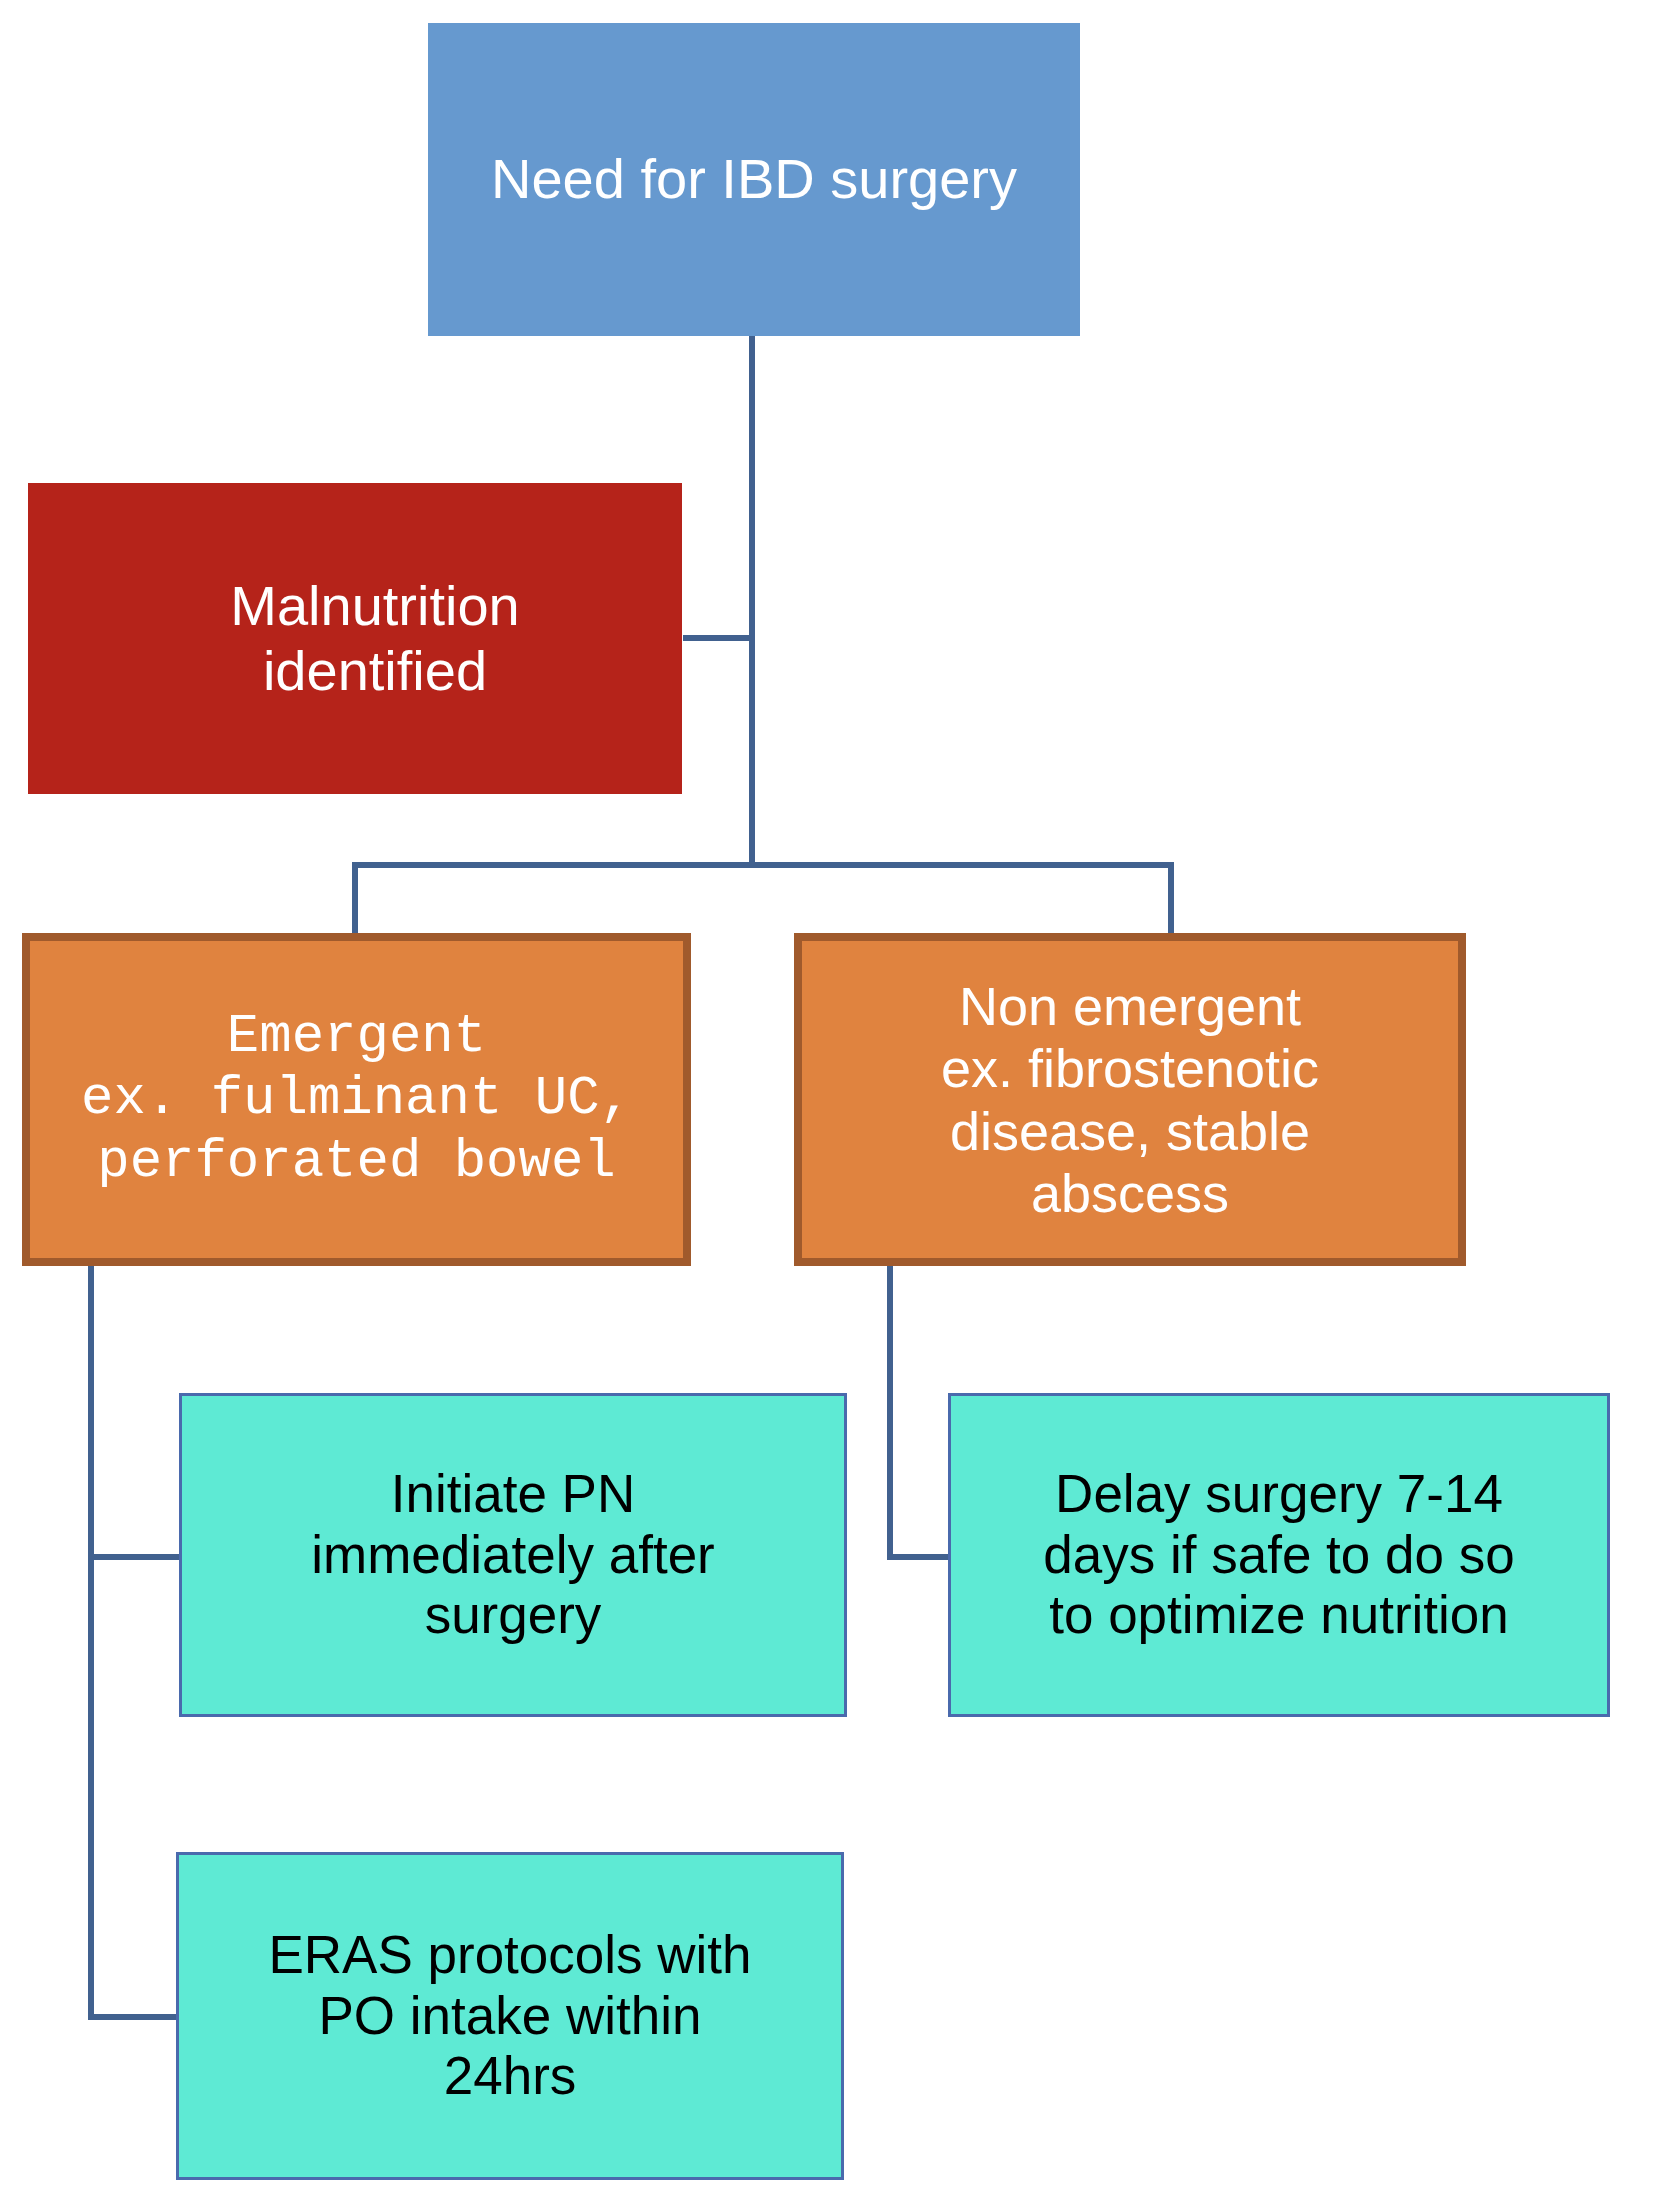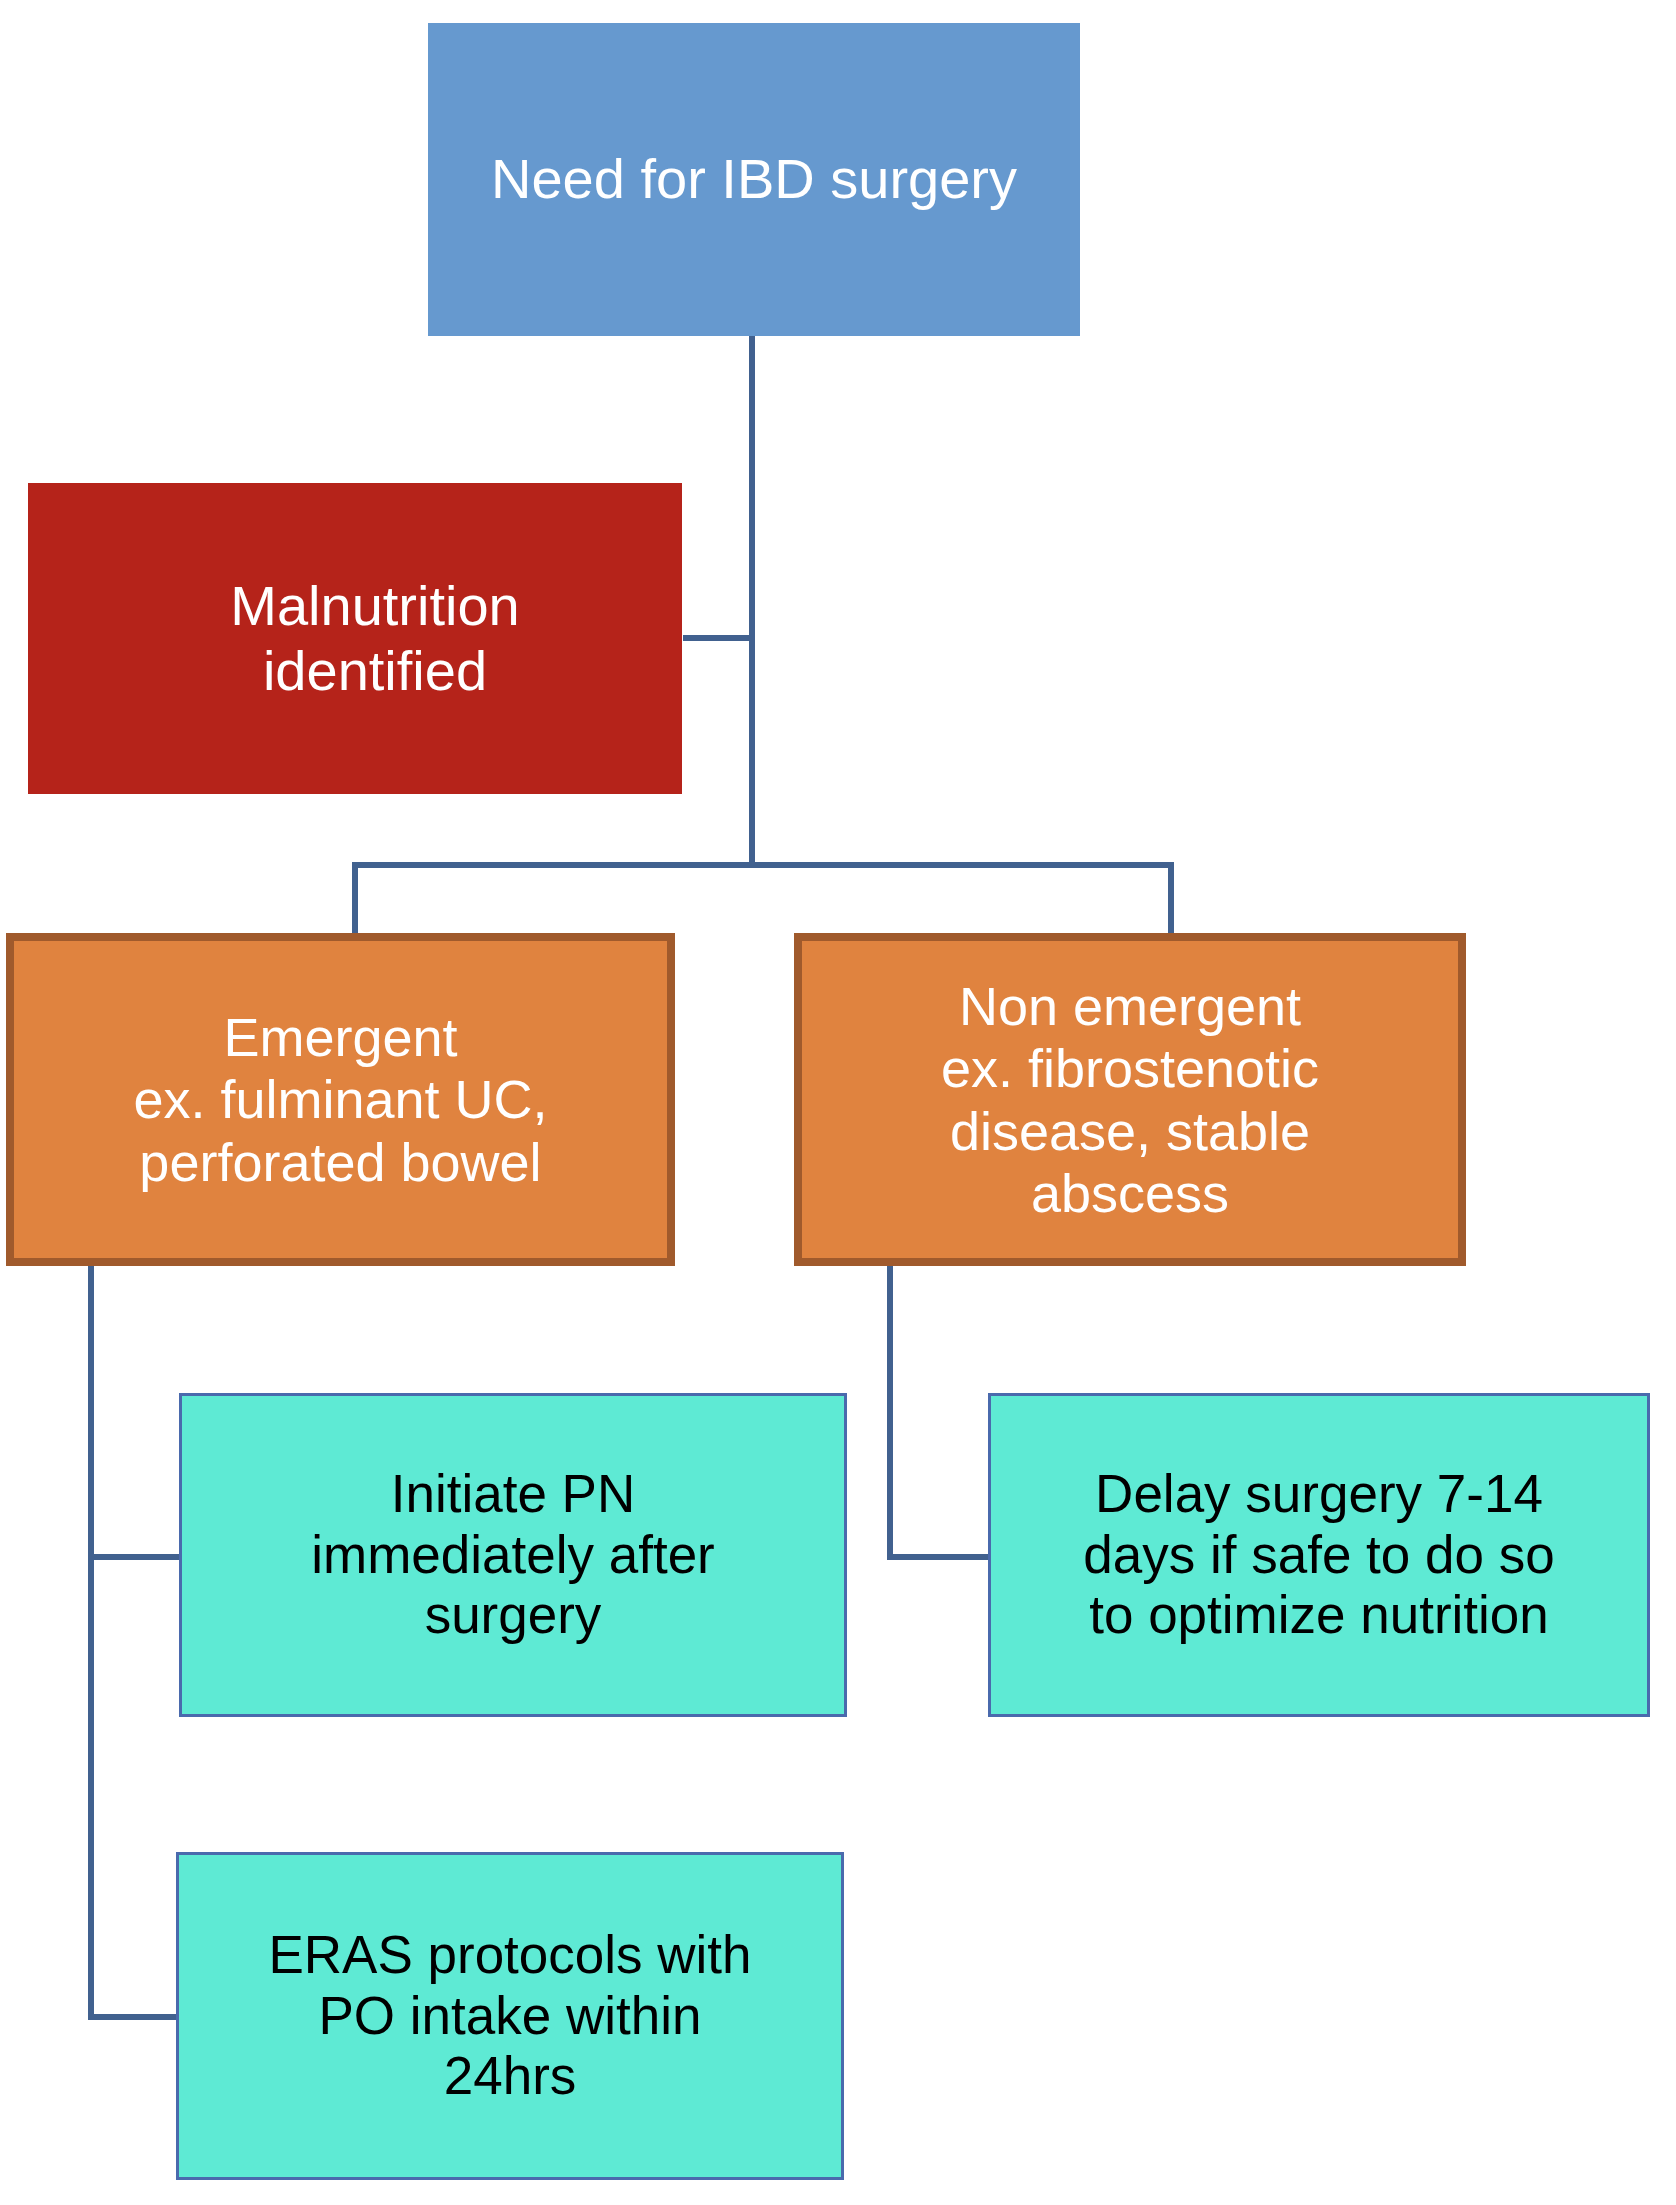--- a/index.html
+++ b/index.html
@@ -88,34 +88,34 @@
   <div class="conn conn--h" style="left:88px; top:2014px; width:93px;"></div>
 
   <div class="conn conn--v" style="left:887px; top:1261px; height:298px;"></div>
   <div class="conn conn--h" style="left:887px; top:1554px; width:105px;"></div>
 
   <div class="node node--top" style="left:428px; top:23px; width:652px; height:313px;">Need for IBD surgery</div>
 
   <div class="node node--alert" style="left:28px; top:483px; width:654px; height:311px;">Malnutrition
 identified</div>
 
-  <div class="node node--branch" style="left:6px; top:933px; width:669px; height:333px;">Emergent
+  <div class="node node--branch" style="left:22px; top:933px; width:669px; height:333px;font-family:Liberation Mono, monospace;">Emergent
 ex. fulminant UC,
 perforated bowel</div>
 
   <div class="node node--branch" style="left:794px; top:933px; width:672px; height:333px;">Non emergent
 ex. fibrostenotic
 disease, stable
 abscess</div>
 
   <div class="node node--action" style="left:179px; top:1393px; width:668px; height:324px;">Initiate PN
 immediately after
 surgery</div>
 
-  <div class="node node--action" style="left:988px; top:1393px; width:662px; height:324px;">Delay surgery 7-14
+  <div class="node node--action" style="left:948px; top:1393px; width:662px; height:324px;">Delay surgery 7-14
 days if safe to do so
 to optimize nutrition</div>
 
   <div class="node node--action" style="left:176px; top:1852px; width:668px; height:328px;">ERAS protocols with
 PO intake within
 24hrs</div>
 
 </div>
 
 

